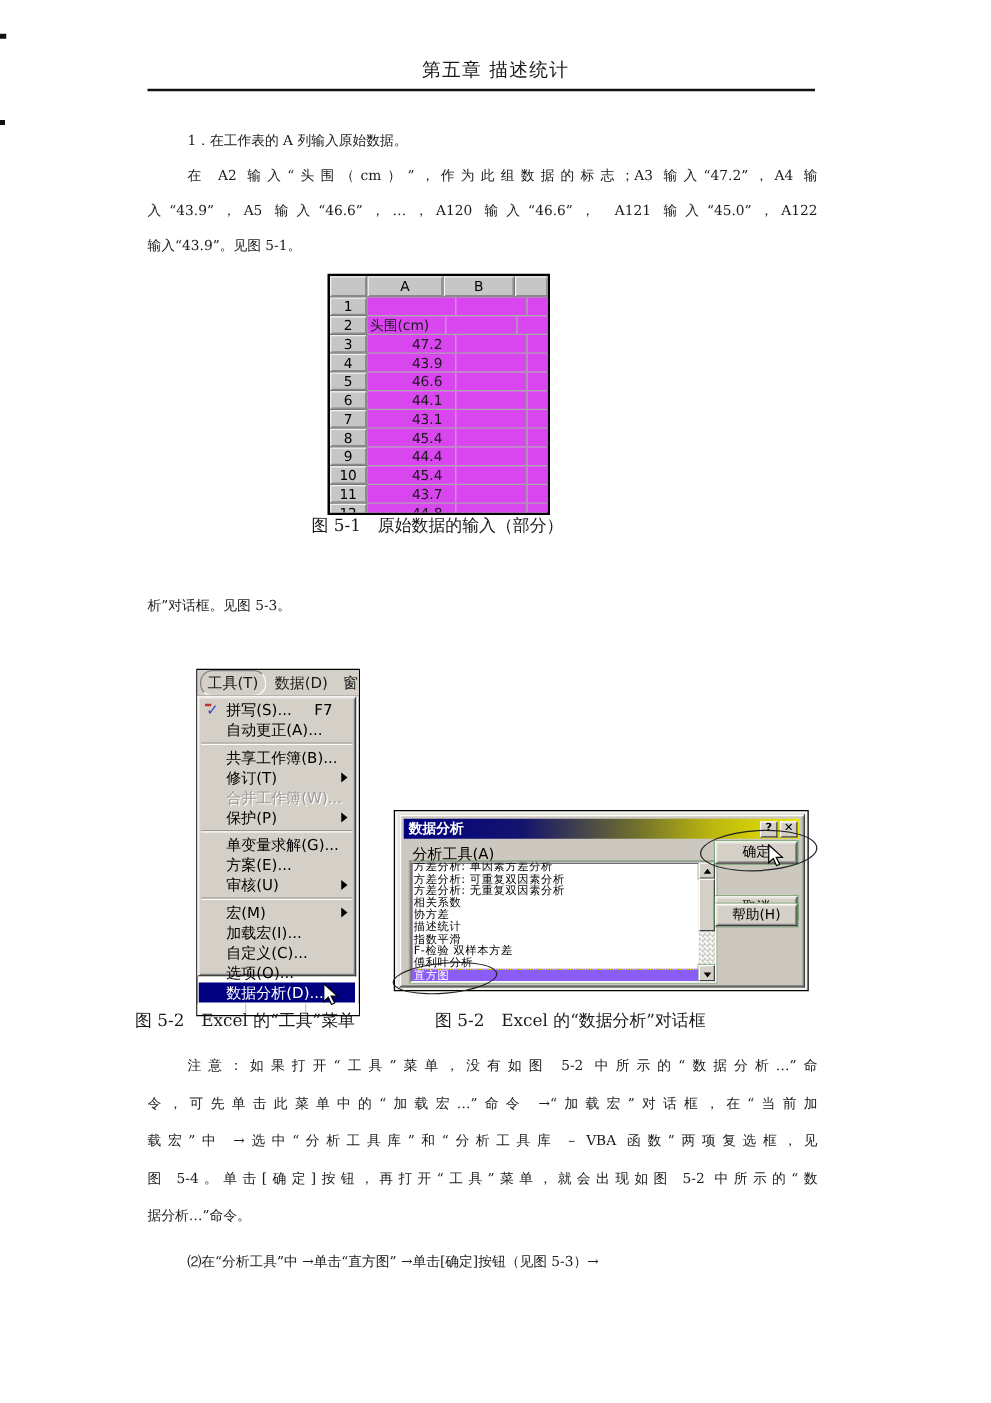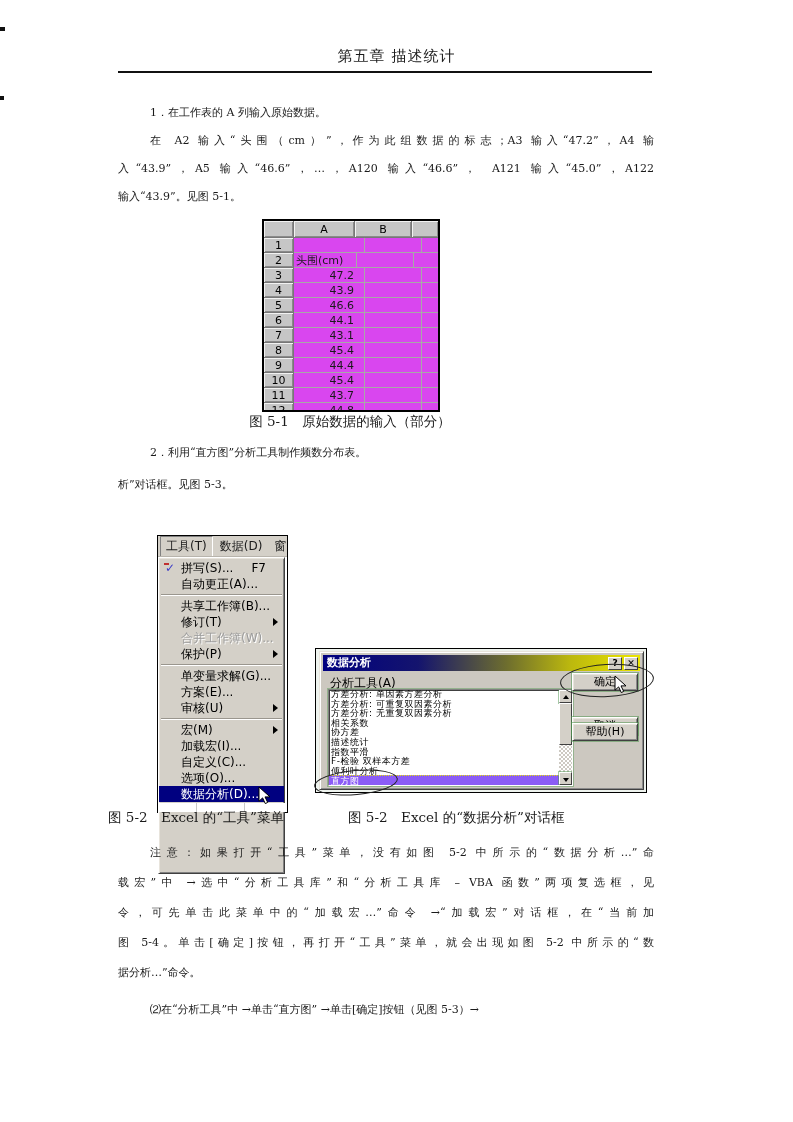--- a/index.html
+++ b/index.html
@@ -37,23 +37,23 @@
   .c-x{flex:1;border-right:none;}
   .num{text-align:right;padding-right:10px;}
   .lbl{text-align:left;padding-left:2px;}
 
   
   .fig2{position:absolute;left:157px;top:535px;width:129px;height:276px;
         border:1px solid #000;background:#fff;overflow:visible;
         font-family:"DejaVu Sans","Liberation Sans",sans-serif;font-size:12px;}
   .menubar{position:absolute;left:0;top:0;width:100%;height:20px;background:#d4d0c8;
            border-bottom:1px solid #b8b4ac;display:flex;align-items:center;overflow:hidden;}
-  .mb-item{padding:1px 5px;margin-left:2px;white-space:nowrap;}
+  .mb-item{padding:1px 5px;margin-left:2px;white-space:nowrap;border-radius:10px;}
   .mb-item.pressed{border:1px solid;border-color:#808080 #fff #fff #808080;background:#d4d0c8;}
-  .menupanel{position:absolute;left:0;top:21px;width:127px;height:317px;background:#d4d0c8;
+  .menupanel{position:absolute;left:0;top:21px;width:127px;height:224px;background:#d4d0c8;
              border:1px solid;border-color:#fff #404040 #404040 #fff;
              box-shadow:inset 1px 1px 0 #e8e4dc, inset -1px -1px 0 #808080;
              padding-top:2px;box-sizing:border-box;}
   .mi{position:relative;height:16px;line-height:16px;padding-left:22px;white-space:nowrap;
       color:#000;}
   .mi .mi-label{letter-spacing:0;}
   .mi.disabled{color:#9c9c9c;text-shadow:1px 1px 0 #ffffff;}
   .mi.hilite{background:#000080;color:#fff;}
   .mi-shortcut{position:absolute;right:18px;}
   .mi-arrow{position:absolute;right:6px;top:4px;width:0;height:0;
@@ -214,23 +214,20 @@
     <div class="srow">
         <div class="hcell c-rh">12</div>
         <div class="dcell c-a num">44.8</div>
         <div class="dcell c-b"></div>
         <div class="dcell c-x"></div>
       </div>
   </div>
 
   <div class="cap" style="left:180px;top:412px;width:340px;text-align:center;">图 5-1　原始数据的输入（部分）</div>
 
-  <div class="tblock" style="top:439px;">
-    <div class="tline ind">2．利用“直方图”分析工具制作频数分布表。</div>
-  </div>
 
   <div class="tblock" style="top:471px;">
     <div class="tline">析”对话框。见图 5-3。</div>
   </div>
 
   <div class="fig2">
     <div class="menubar">
       <span class="mb-item pressed">工具(T)</span>
       <span class="mb-item">数据(D)</span>
       <span class="mb-item">窗口(</span>
@@ -303,22 +300,22 @@
     <svg class="cur overlay" style="left:298px;top:26px;" viewBox="0 0 13 19">
       <path d="M1,1 L1,15.2 L4.6,11.9 L7.3,17.6 L9.7,16.4 L7,10.9 L12,10.9 Z" fill="#fff" stroke="#000" stroke-width="1"></path>
     </svg>
   </div>
 
   <div class="cap" style="left:108px;top:808px;">图 5-2　Excel 的“工具”菜单</div>
   <div class="cap" style="left:348px;top:808px;">图 5-2　Excel 的“数据分析”对话框</div>
 
   <div class="tblock note" style="top:838px;">
     <div class="tline jfull ind">注意：如果打开“工具”菜单，没有如图 5-2 中所示的“数据分析…”命</div>
+    <div class="tline jfull">令，可先单击此菜单中的“加载宏…”命令 →“加载宏”对话框，在“当前加</div>
     <div class="tline jfull">载宏”中 →选中“分析工具库”和“分析工具库 – VBA 函数”两项复选框，见</div>
-    <div class="tline jfull">令，可先单击此菜单中的“加载宏…”命令 →“加载宏”对话框，在“当前加</div>
     <div class="tline jfull">图 5-4。单击[确定]按钮，再打开“工具”菜单，就会出现如图 5-2 中所示的“数</div>
     <div class="tline">据分析…”命令。</div>
   </div>
 
   <div class="tblock" style="top:996px;">
     <div class="tline ind">⑵在“分析工具”中 →单击“直方图”  →单击[确定]按钮（见图 5-3）→</div>
   </div>
 </div>
 
 </body></html>

